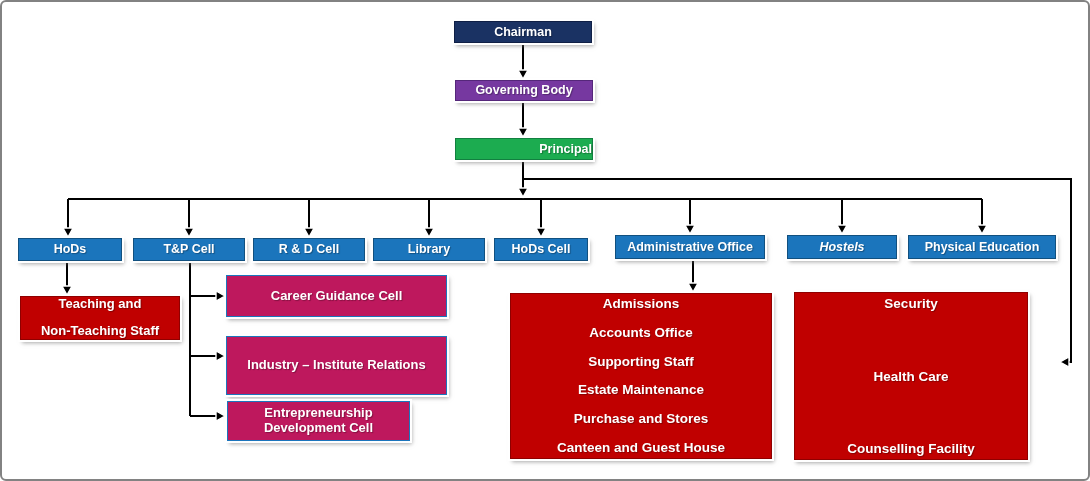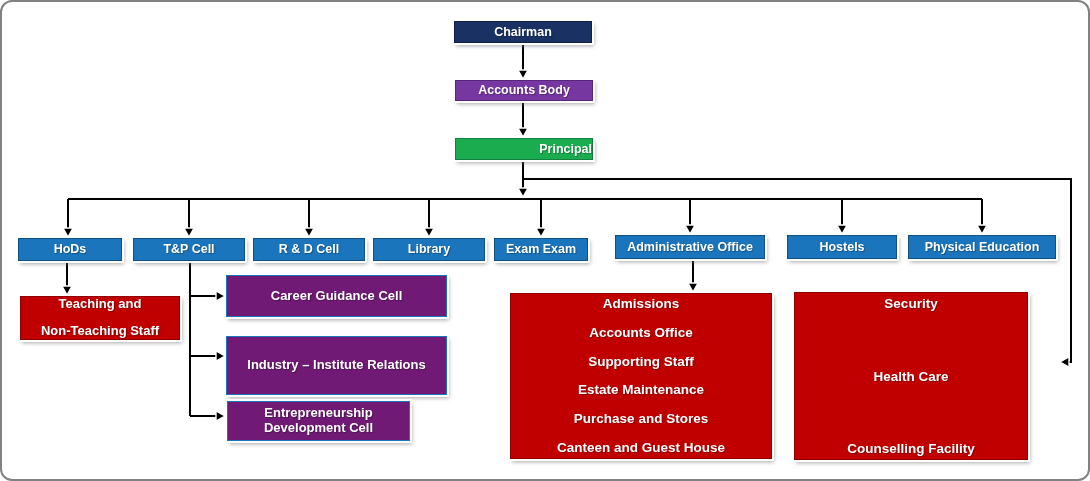--- a/index.html
+++ b/index.html
@@ -1,33 +1,33 @@
 <!DOCTYPE html>
 <html><head>
 <meta charset="utf-8">
 <style>
   html,body{margin:0;padding:0;background:#fff;}
   .canvas{
     position:relative;width:1090px;height:481px;box-sizing:border-box;
-    background:#ffffff;border:2px solid #828282;border-radius:12px;overflow:hidden;
+    background:#ffffff;border:2px solid #828282;border-radius:6px;overflow:hidden;
     font-family:"Liberation Sans", sans-serif;
   }
   .wires{position:absolute;left:0;top:0;width:1086px;height:477px;}
   .bx{
     position:absolute;display:flex;flex-direction:column;align-items:center;justify-content:center;
     color:#fff;font-weight:700;text-align:center;box-sizing:border-box;
     border:1px solid;box-shadow:0 0 0 2px #ffffff, 2px 3px 4px rgba(110,110,110,.6);
     text-shadow:1px 1px 1px rgba(0,0,0,.3);
     font-size:12.5px;line-height:1.15;
   }
   .navy  {background:#1A3263;border-color:#0F1F45;}
   .purple{background:#7638A0;border-color:#55277A;}
   .green {background:#1CAC50;border-color:#128040;align-items:flex-end;}
   .blue  {background:#1B75BC;border-color:#11507F;}
-  .cyan  {background:#701a75;border-color:#1B75BC;font-size:13px;}
+  .cyan  {background:#be185d;border-color:#1B75BC;font-size:13px;}
   .red   {background:#C00000;border-color:#8F0000;justify-content:space-between;}
   .lines div{white-space:nowrap;}
   .big{font-size:13.5px;line-height:20px;}
 </style>
 </head>
 <body>
 
 <div class="canvas">
 
   <svg class="wires" viewBox="0 0 1086 477" xmlns="http://www.w3.org/2000/svg" aria-hidden="true">
@@ -51,45 +51,45 @@
       <polygon points="223,294 214,289 214,299"></polygon>
       <polygon points="223,354 214,349 214,359"></polygon>
       <polygon points="223,414 214,409 214,419"></polygon>
     </g>
   </svg>
 
   <div class="bx navy" style="left:452px;top:19px;width:138px;height:22px;">
       <span>Chairman</span>
     </div>
   <div class="bx purple" style="left:453px;top:78px;width:138px;height:21px;">
-      <span>Accounts Body</span>
+      <span>Governing Body</span>
     </div>
   <div class="bx green" style="left:453px;top:136px;width:138px;height:22px;">
       <span>Principal</span>
     </div>
 
   <div class="bx blue" style="left:16px;top:236px;width:104px;height:23px;">
       <span>HoDs</span>
     </div>
   <div class="bx blue" style="left:131px;top:236px;width:112px;height:23px;">
       <span>T&amp;P Cell</span>
     </div>
   <div class="bx blue" style="left:251px;top:236px;width:112px;height:23px;">
       <span>R &amp; D Cell</span>
     </div>
   <div class="bx blue" style="left:371px;top:236px;width:112px;height:23px;">
       <span>Library</span>
     </div>
   <div class="bx blue" style="left:492px;top:236px;width:94px;height:23px;">
-      <span>Exam Exam</span>
+      <span>HoDs Cell</span>
     </div>
   <div class="bx blue" style="left:613px;top:233px;width:150px;height:24px;">
       <span>Administrative Office</span>
     </div>
-  <div class="bx blue" style="left:785px;top:233px;width:110px;height:24px;">
+  <div class="bx blue" style="left:785px;top:233px;width:110px;height:24px;font-style:italic;">
       <span>Hostels</span>
     </div>
   <div class="bx blue" style="left:906px;top:233px;width:148px;height:24px;">
       <span>Physical Education</span>
     </div>
 
   <div class="bx red lines" style="left:18px;top:294px;width:160px;height:44px;font-size:13px;">
     <div>Teaching and</div>
     <div>Non-Teaching Staff</div>
   </div>

